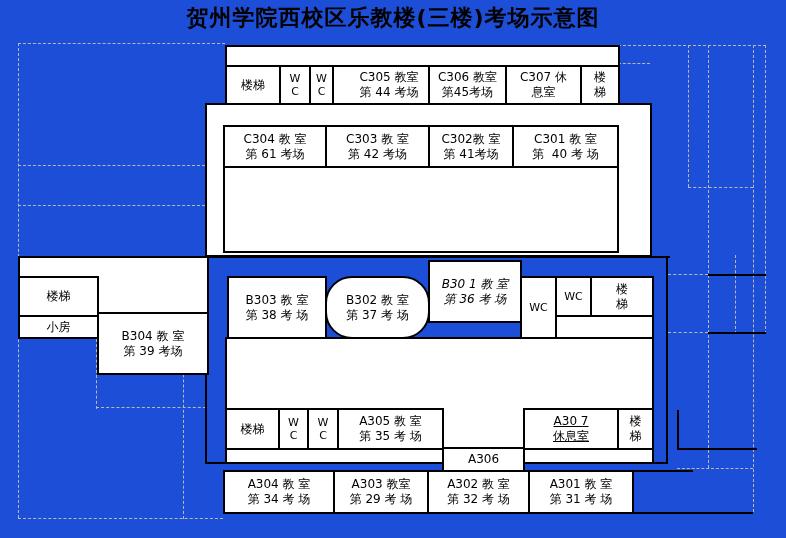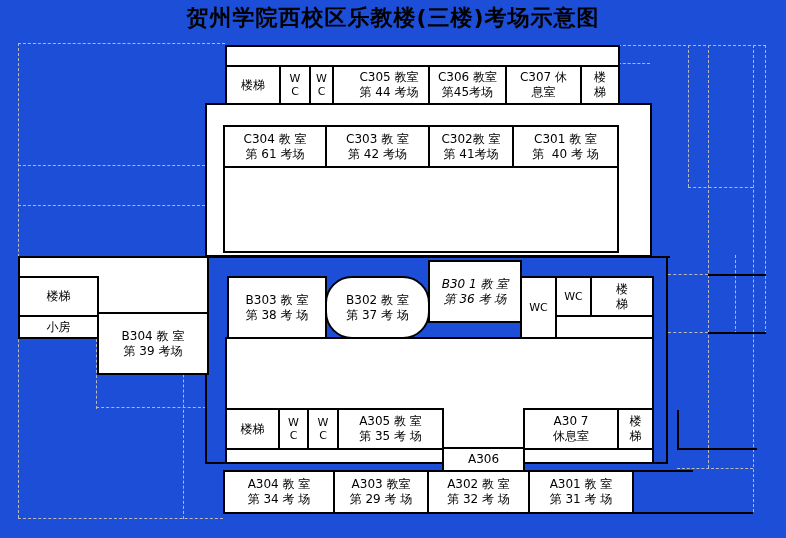--- a/index.html
+++ b/index.html
@@ -105,21 +105,21 @@
   <div class="cell" style="left:555px;top:315px;width:99px;height:24px;"></div>
 
   <div class="cell" style="left:225px;top:408px;width:55px;height:42px;">楼梯</div>
   <div class="cell small" style="left:278px;top:408px;width:31px;height:42px;">W
 C</div>
   <div class="cell small" style="left:307px;top:408px;width:32px;height:42px;">W
 C</div>
   <div class="cell" style="left:337px;top:408px;width:107px;height:42px;">A305 教 室
 第 35 考 场</div>
   <div class="cell align-top" style="left:442px;top:408px;width:83px;height:42px;margin-top:39px;">A306</div>
-  <div class="cell" style="left:523px;top:408px;width:96px;height:42px;">A30 7
+  <div class="cell" style="left:523px;top:408px;width:96px;height:42px;text-decoration:underline;">A30 7
 休息室</div>
   <div class="cell" style="left:617px;top:408px;width:37px;height:42px;">楼
 梯</div>
 
   <div class="cell" style="left:223px;top:470px;width:112px;height:44px;">A304 教 室
 第 34 考 场</div>
   <div class="cell" style="left:333px;top:470px;width:96px;height:44px;">A303 教室
 第 29 考 场</div>
   <div class="cell" style="left:427px;top:470px;width:103px;height:44px;">A302 教 室
 第 32 考 场</div>

